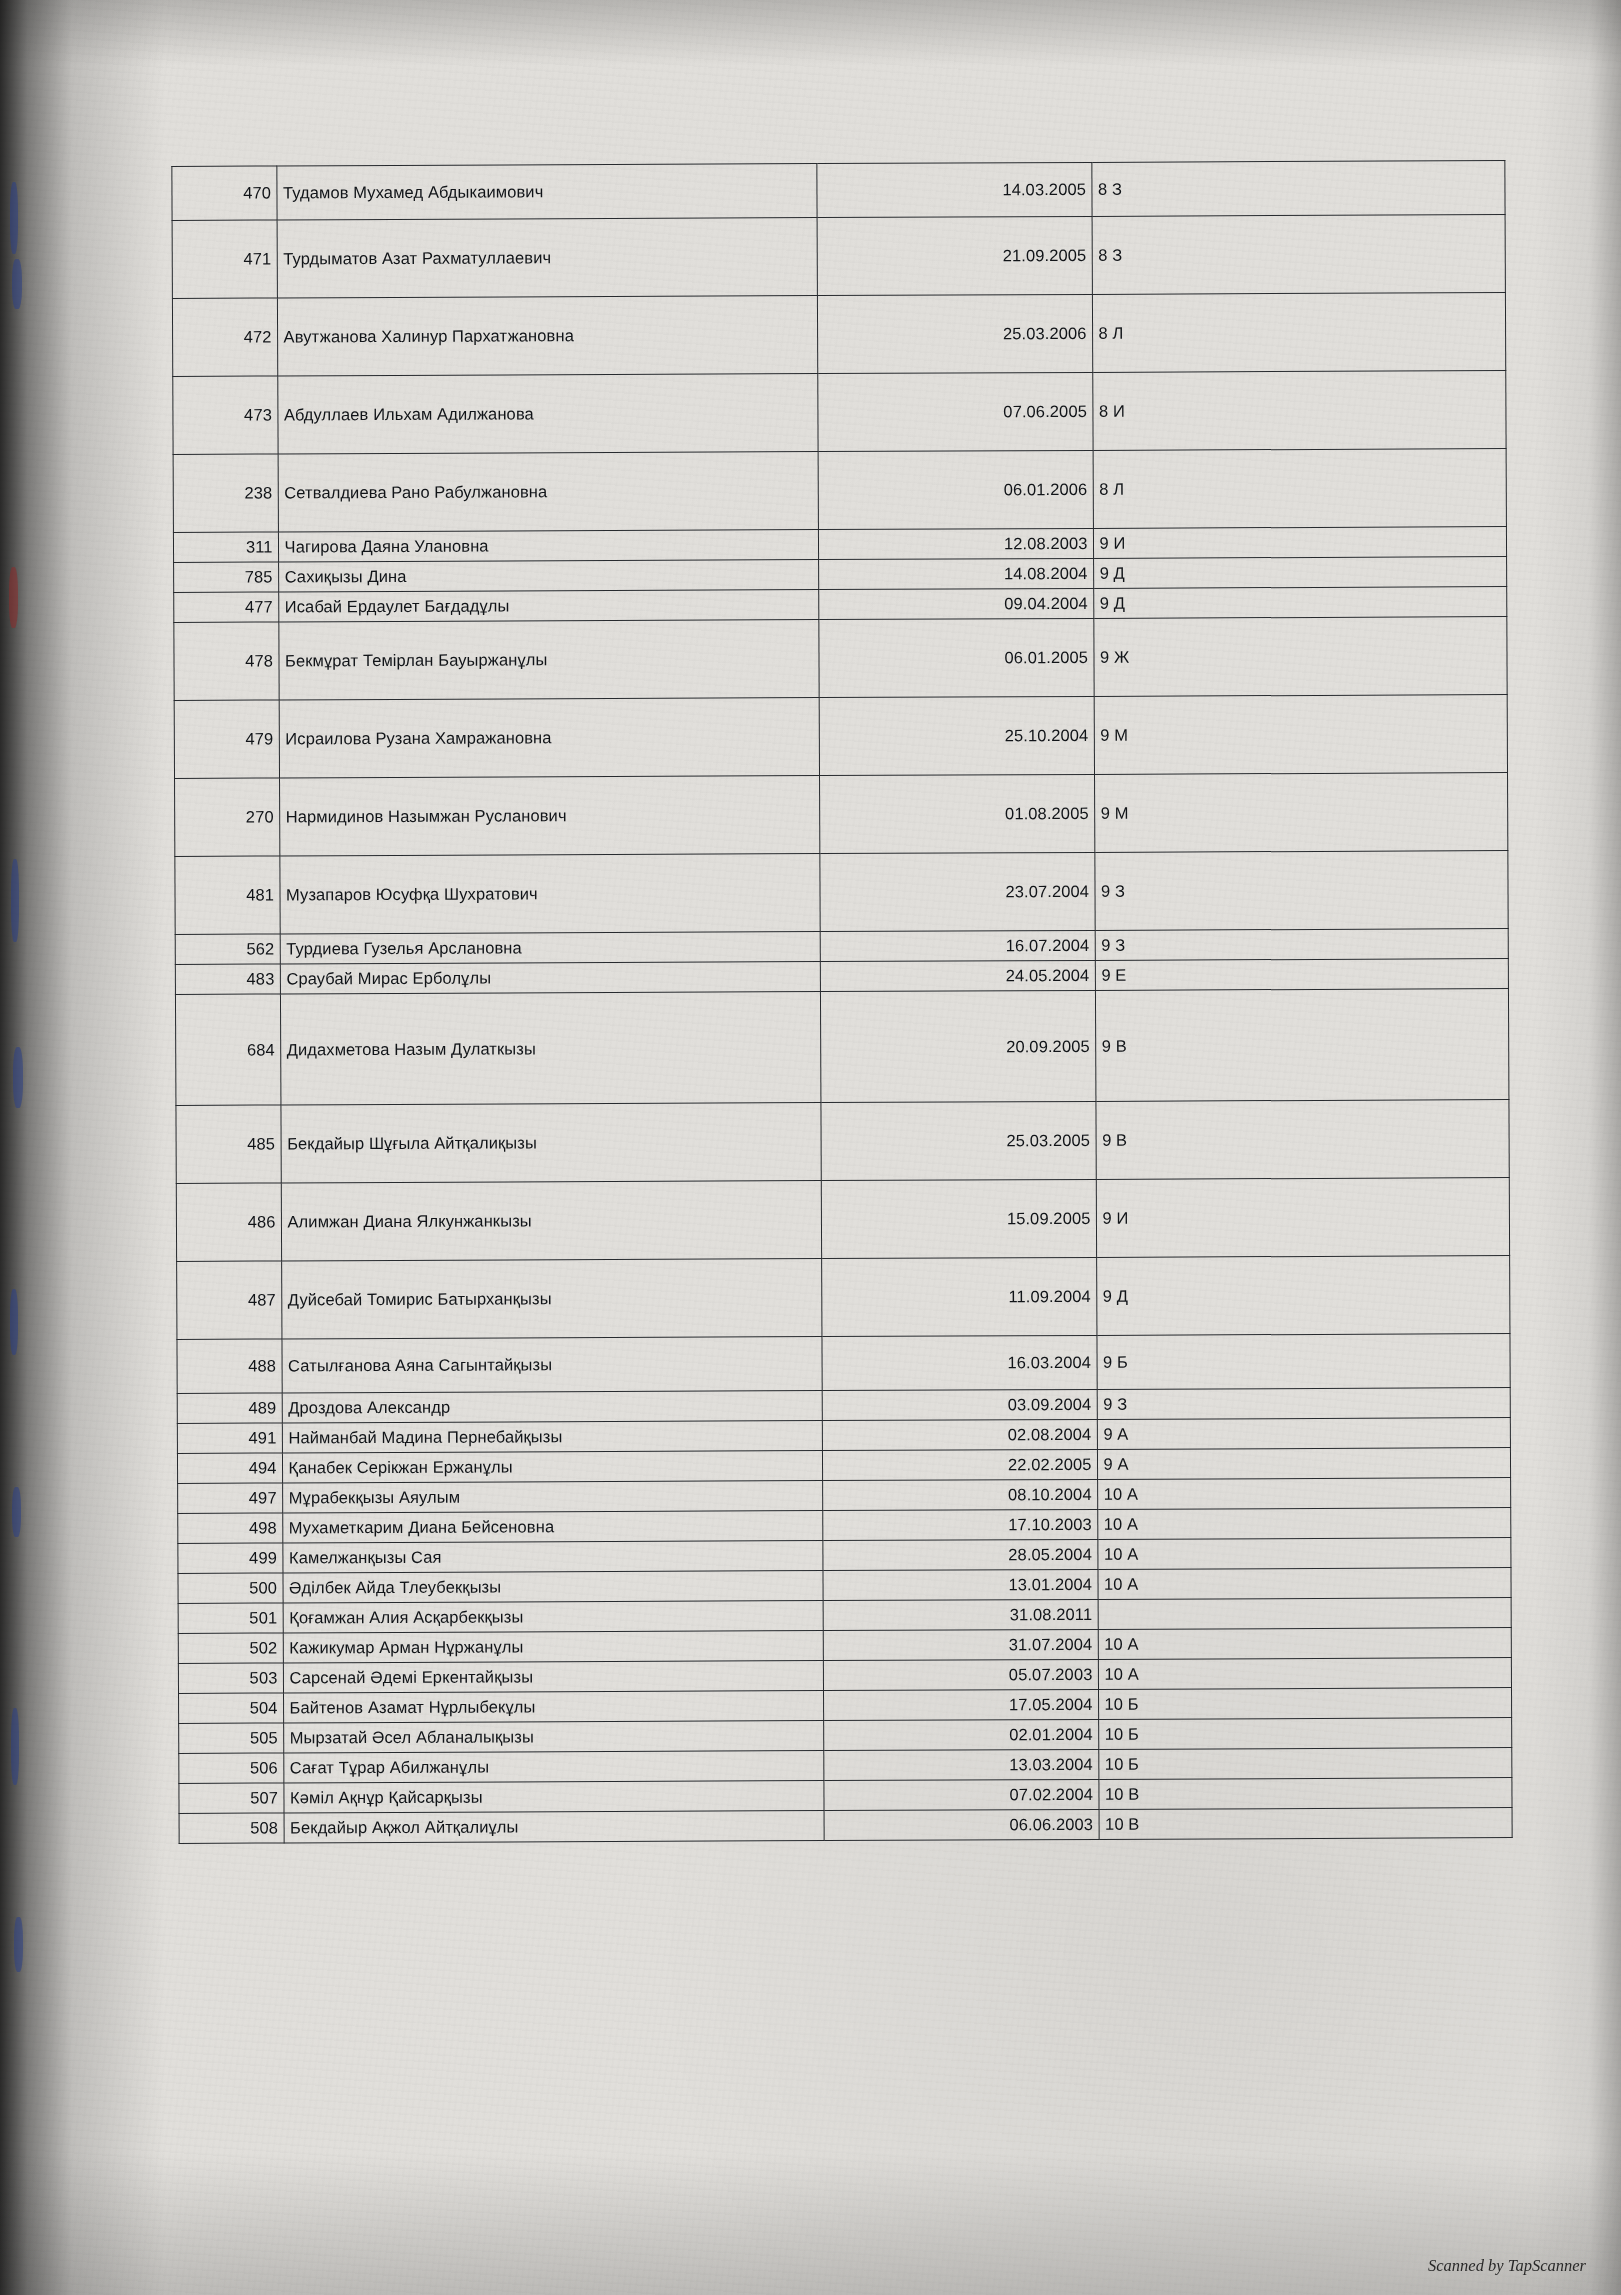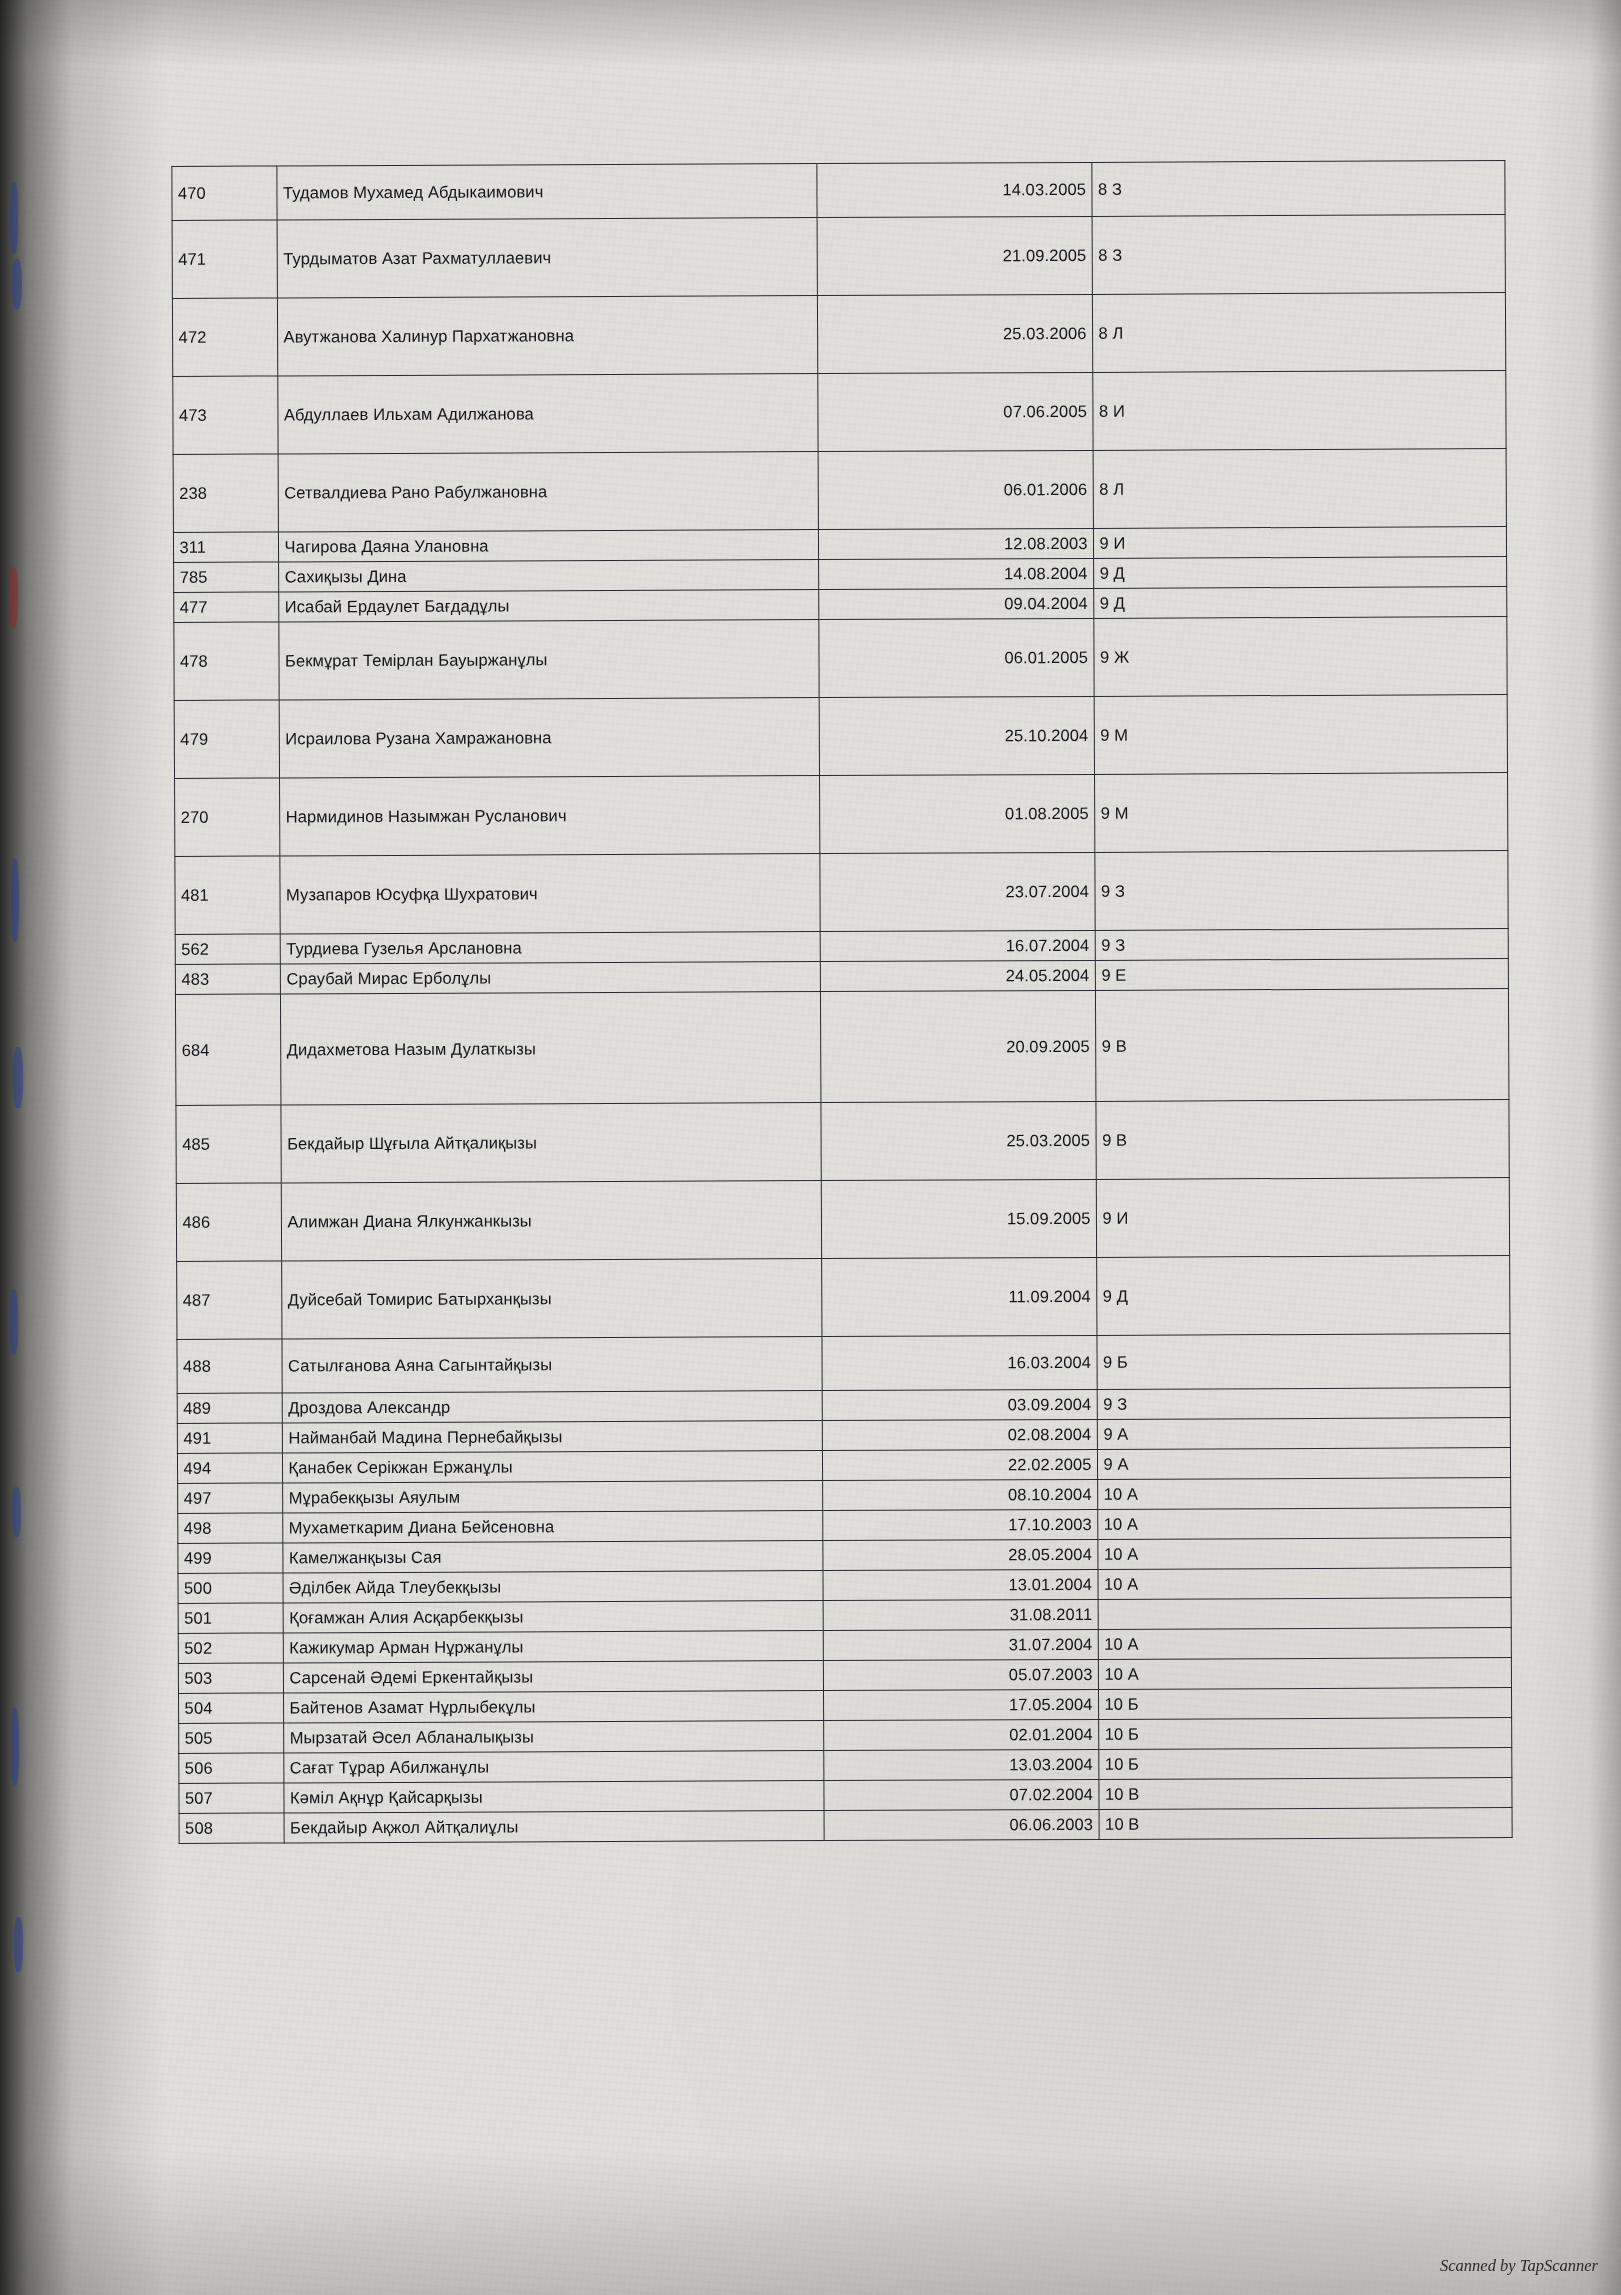--- a/index.html
+++ b/index.html
@@ -89,21 +89,21 @@
     white-space: nowrap;
     overflow: hidden;
     letter-spacing: 0.1px;
   }
   col.c-num   { width: 105px; }
   col.c-name  { width: 540px; }
   col.c-date  { width: 275px; }
   col.c-class { width: 413px; }
 
   td.num {
-    text-align: left;
+    text-align: right;
     padding-right: 10px;
   }
   td.name {
     text-align: left;
     padding-left: 8.8px;
   }
   td.date {
     text-align: right;
     padding-right: 8.8px;
   }
@@ -114,21 +114,21 @@
   tr.h-s td { height: 29px; }
   tr.h-m td { height: 53px; }
   tr.h-l td { height: 77px; }
   tr.h-xl td { height: 110px; }
 
   
   .table-wrap { filter: contrast(1.04); }
 
   .watermark {
     position: absolute;
-    right: 24px;
+    right: 36px;
     bottom: 19px;
     font-size: 16.5px;
     font-style: italic;
     color: #1a1a1a;
     font-family: "Liberation Serif", serif;
     opacity: 0.92;
   }
 </style>
 </head>
 <body>

